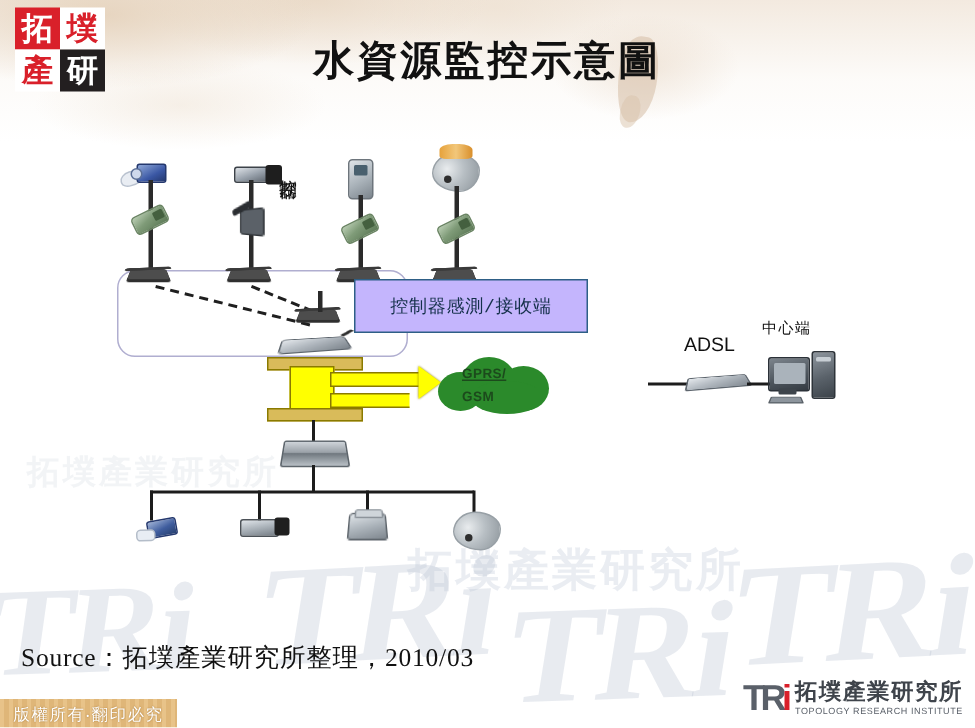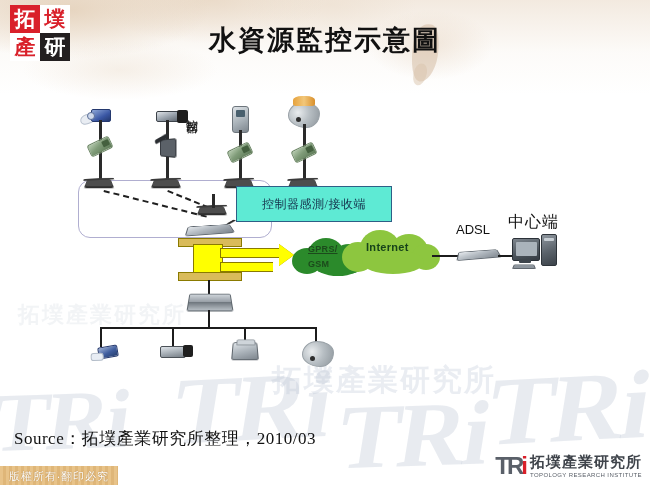--- a/index.html
+++ b/index.html
@@ -273,23 +273,23 @@
   
   .ln{position:absolute;background:#1c1c1c;}
   .ln-h{height:2px;}
   .ln-v{width:2px;}
 
   
   .dash{position:absolute;height:0;border-top:2px dashed #1f1f1f;transform-origin:0 0;}
 
   
   .bluebox{
-    position:absolute;background:#5eead4;border:1px solid #2e5f86;
+    position:absolute;background:#c4b5fd;border:1px solid #2e5f86;
     display:flex;align-items:center;justify-content:center;
-    font-family:Liberation Serif, serif;font-size:12px;color:#14304a;letter-spacing:.5px;
+    font-family:Liberation Mono, monospace;font-size:12px;color:#14304a;letter-spacing:.5px;
   }
 
   
   .plain-label{
     position:absolute;font-family:"Liberation Serif", serif;color:#111;
   }
   .vert-label{
     position:absolute;writing-mode:vertical-rl;text-orientation:upright;
     font-family:"Liberation Serif", serif;font-size:12px;color:#111;letter-spacing:1px;
   }
@@ -403,37 +403,29 @@
 
     <div style="position:absolute;left:232px;top:138px;width:78px;height:40px;">
       <div class="cloud" style="left:0px;top:12px;width:30px;height:26px;background:#2b8a2b;"></div>
       <div class="cloud" style="left:16px;top:2px;width:36px;height:32px;background:#2b8a2b;"></div>
       <div class="cloud" style="left:40px;top:8px;width:34px;height:30px;background:#2b8a2b;"></div>
       <div class="cloud" style="left:22px;top:18px;width:48px;height:22px;background:#2b8a2b;"></div>
       <div class="cloud-label" style="left:16px;top:8px;text-decoration:underline;">GPRS/</div>
       <div class="cloud-label" style="left:16px;top:23px;">GSM</div>
     </div>
 
-    <div style="position:absolute;left:282px;top:130px;width:100px;height:48px;">
-      <div class="cloud" style="left:0px;top:14px;width:32px;height:30px;background:#8dc63f;"></div>
-      <div class="cloud" style="left:18px;top:2px;width:40px;height:36px;background:#8dc63f;"></div>
-      <div class="cloud" style="left:48px;top:6px;width:38px;height:34px;background:#8dc63f;"></div>
-      <div class="cloud" style="left:70px;top:16px;width:28px;height:26px;background:#8dc63f;"></div>
-      <div class="cloud" style="left:20px;top:22px;width:62px;height:24px;background:#8dc63f;"></div>
-      <div class="cloud-label light" style="left:24px;top:14px;font-size:11px;">Internet</div>
-    </div>
 
     <div class="ln ln-h" style="left:372px;top:157px;width:36px;"></div>
 
     <div class="plain-label" style="left:396px;top:124px;font-size:13px;font-family:'Liberation Sans',sans-serif;">ADSL</div>
     <div class="modem" style="left:398px;top:150px;"></div>
 
     <div class="ln ln-h" style="left:438px;top:157px;width:22px;"></div>
 
-    <div class="plain-label" style="left:448px;top:114px;font-size:16px;letter-spacing:1px;">中心端</div>
+    <div class="plain-label" style="left:448px;top:114px;font-size:10px;letter-spacing:1px;">中心端</div>
     <div class="pc-monitor" style="left:452px;top:140px;"></div>
     <div class="pc-stand" style="left:459px;top:161px;"></div>
     <div class="pc-tower" style="left:481px;top:136px;"></div>
     <div class="pc-kb" style="left:453px;top:165px;"></div>
 
     <div class="ln ln-v" style="left:148px;top:182px;height:14px;"></div>
     <div class="switchbox" style="left:128px;top:194px;"></div>
     <div class="ln ln-v" style="left:148px;top:212px;height:18px;"></div>
 
     <div class="ln ln-h" style="left:40px;top:229px;width:216px;"></div>

